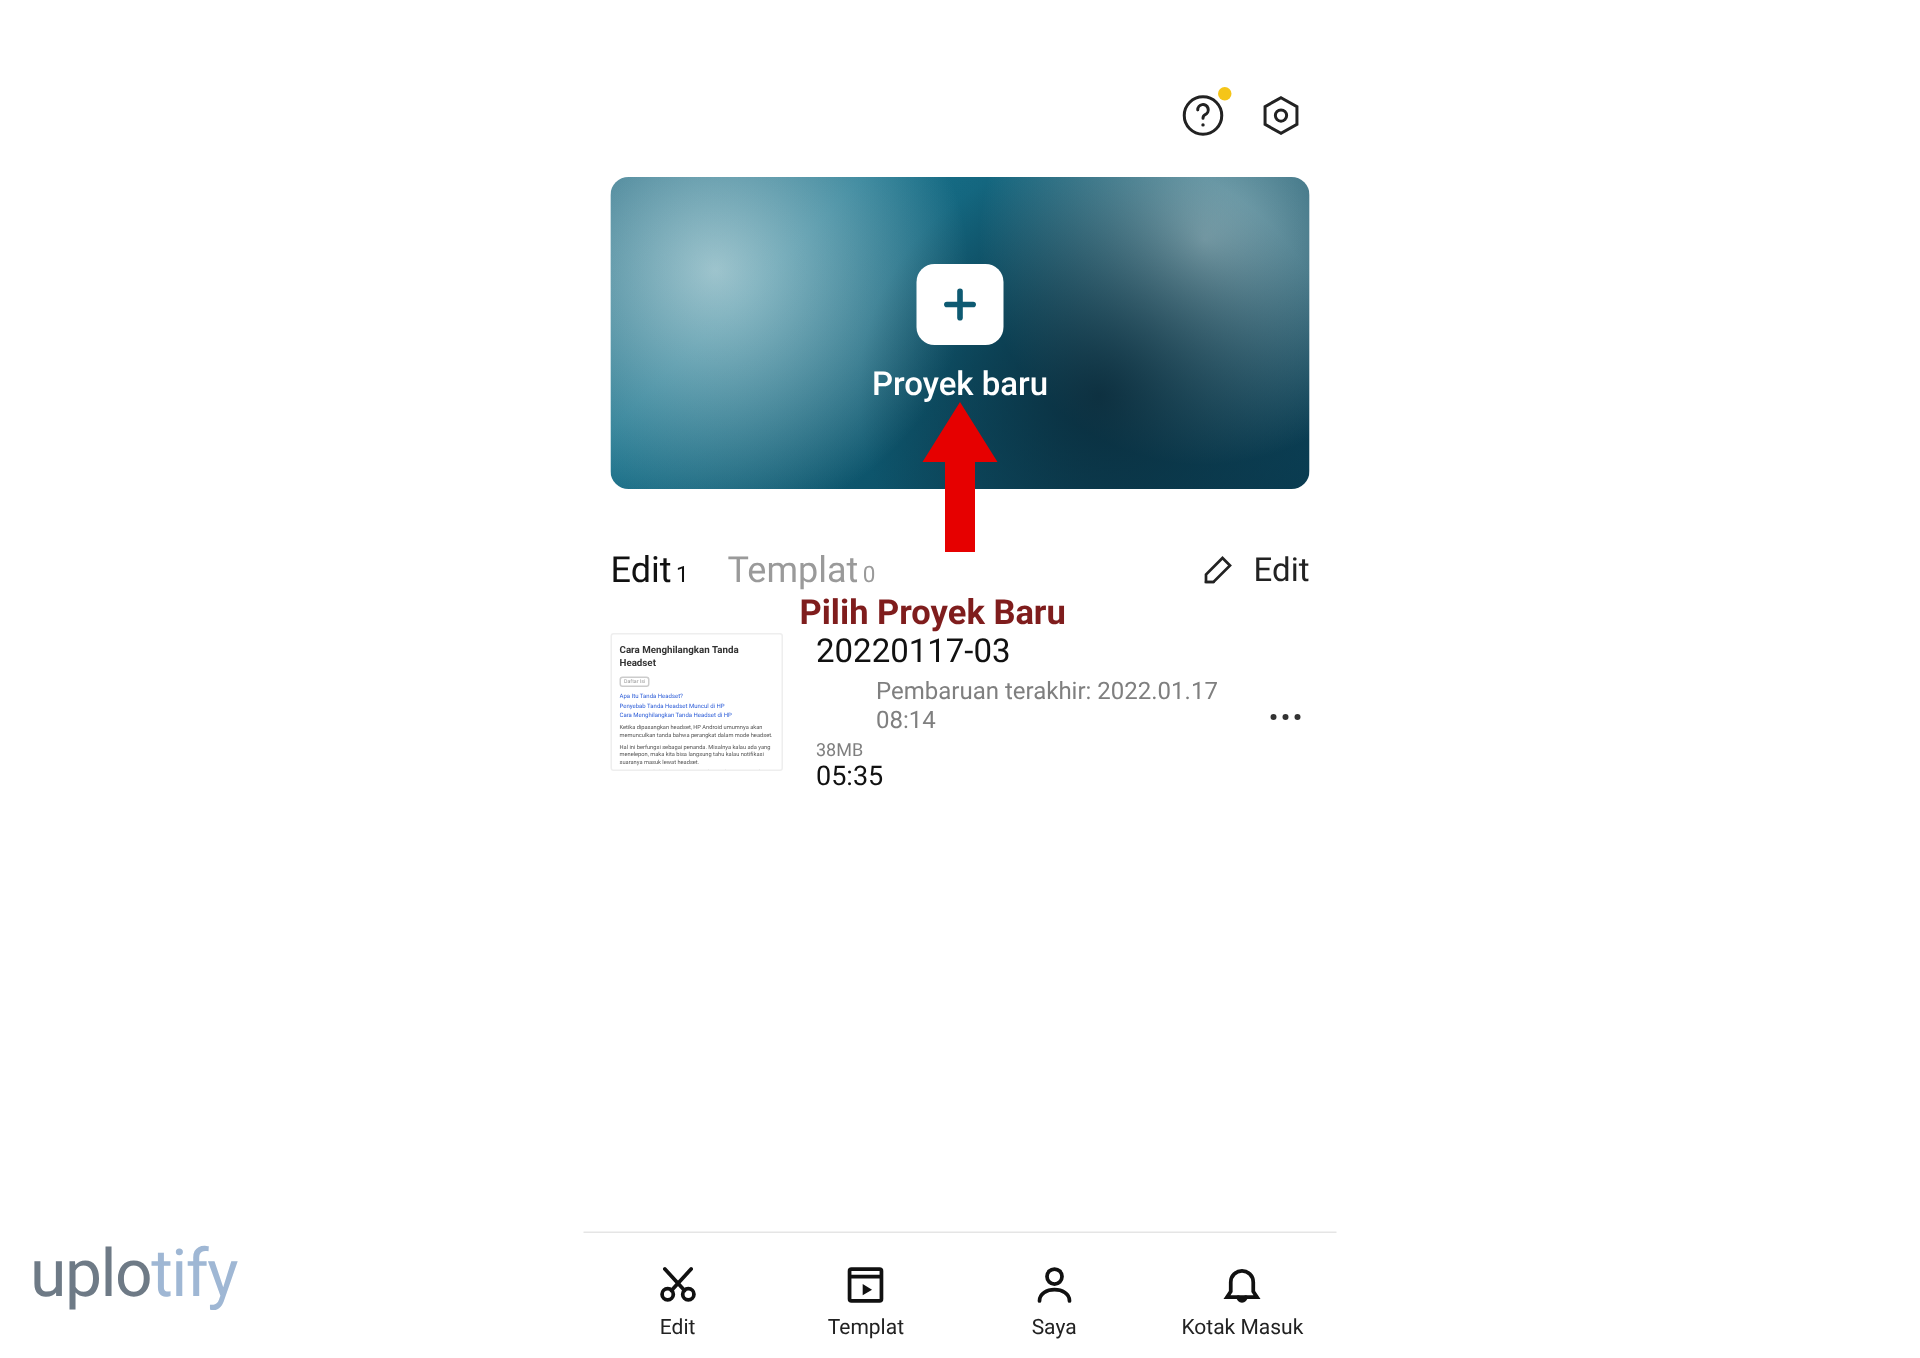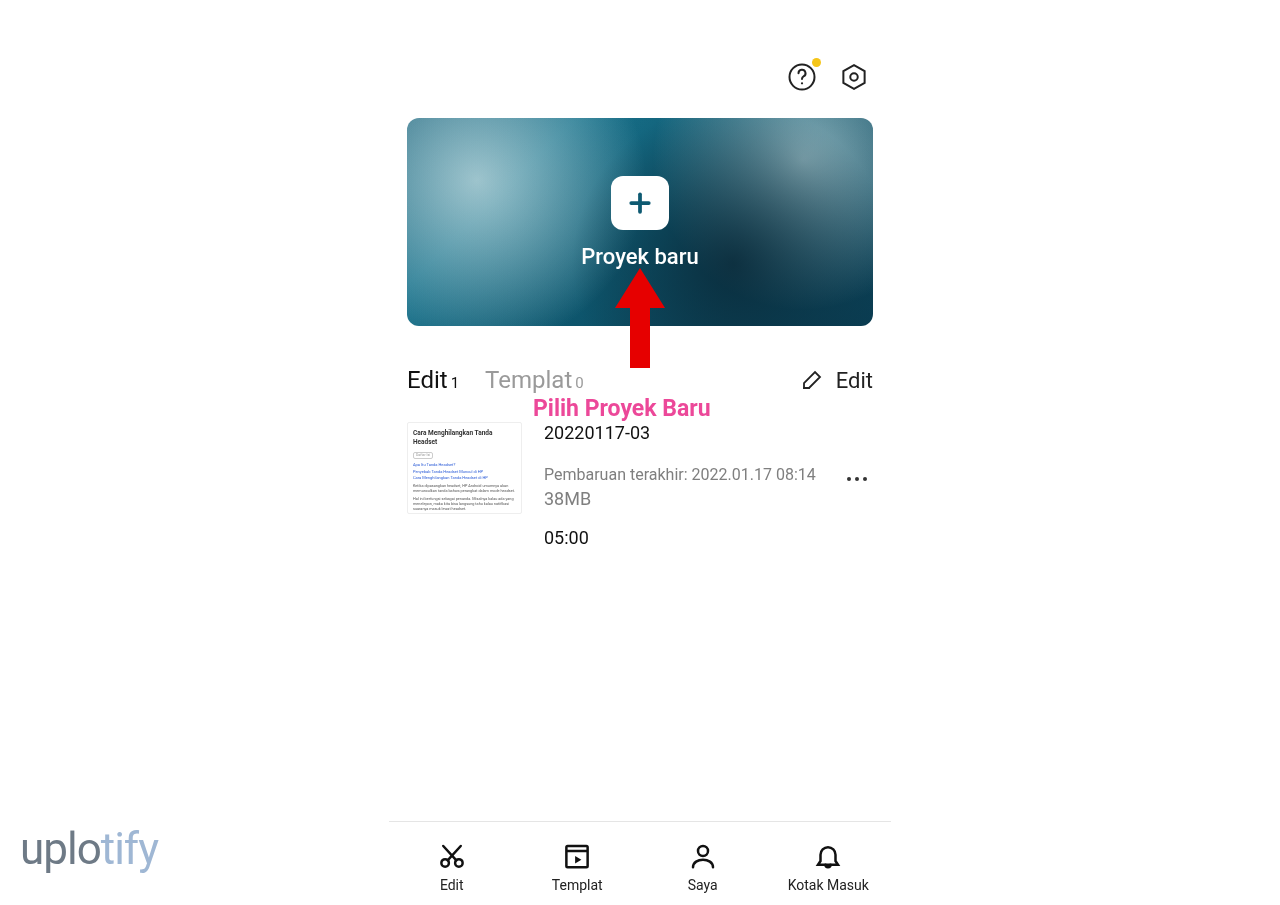--- a/index.html
+++ b/index.html
@@ -121,23 +121,23 @@
   .thumb-title { font-size: 6.5px; font-weight: 700; margin-bottom: 4px; }
   .thumb-badge { display:inline-block; font-size:3.5px; color:#999; border:0.5px solid #ccc; padding:0 2px; border-radius:2px; margin-bottom:3px;}
   .thumb-line { font-size: 4px; color:#2a5bd7; margin-bottom:1px; white-space:nowrap; overflow:hidden;}
   .thumb-para { font-size: 3.8px; color:#555; margin:3px 0; line-height:1.3; }
   .thumb-sub { font-size:5.5px; font-weight:700; margin-top:4px;}
   .details {
     flex: 1;
     padding-left: 22px;
     cursor: pointer;
   }
-  .proj-name { font-size: 18px; color: #111; margin-bottom: 22px; }
-  .proj-meta { font-size: 16px; color: #7f7f7f; margin-bottom: 4px; }
-  .proj-size { font-size: 18px; color: #7f7f7f; margin-bottom: 18px; }
+  .proj-name { font-size: 22px; color: #111; margin-bottom: 4px; }
+  .proj-meta { font-size: 16px; color: #7f7f7f; margin-bottom: 4px; margin-left: 40px; }
+  .proj-size { font-size: 12px; color: #7f7f7f; }
   .proj-dur { font-size: 18px; color: #111; }
   .dots {
     padding: 40px 4px 0 0;
     cursor: pointer;
     font-size: 22px;
     letter-spacing: 2px;
     color: #333;
     font-weight: bold;
   }
   .bottom-nav {
@@ -164,21 +164,21 @@
   .annotation-arrow {
     position: absolute;
     left: 610px;
     top: 268px;
     pointer-events: none;
   }
   .annotation-text {
     position: absolute;
     left: 533px;
     top: 395px;
-    color: #ec4899;
+    color: #7f1d1d;
     font-weight: 700;
     font-size: 23px;
     pointer-events: none;
   }
   .watermark {
     position: absolute;
     left: 20px;
     bottom: 30px;
     font-size: 44px;
     font-weight: 400;
@@ -249,21 +249,21 @@
       <div class="thumb-para">Ketika dipasangkan headset, HP Android umumnya akan memunculkan tanda bahwa perangkat dalam mode headset.</div>
       <div class="thumb-para">Hal ini berfungsi sebagai penanda. Misalnya kalau ada yang menelepon, maka kita bisa langsung tahu kalau notifikasi suaranya masuk lewat headset.</div>
       <div class="thumb-para">Sayangnya ada beberapa bug atau kerusakan tertentu di HP, yang bisa membuat tanda headset tersebut tidak hilang walaupun headset sudah dilepas.</div>
       <div class="thumb-sub">Apa Itu Tanda Headset?</div>
       <div class="thumb-para">Tanda headset adalah icon headphone kecil, yang muncul di statusbar</div>
     </div>
     <div class="details">
       <div class="proj-name">20220117-03</div>
       <div class="proj-meta">Pembaruan terakhir: 2022.01.17 08:14</div>
       <div class="proj-size">38MB</div>
-      <div class="proj-dur">05:00</div>
+      <div class="proj-dur">05:35</div>
     </div>
     <div class="dots">
       <svg width="24" height="6" viewBox="0 0 24 6">
         <circle cx="4" cy="3" r="2" fill="#333"></circle>
         <circle cx="12" cy="3" r="2" fill="#333"></circle>
         <circle cx="20" cy="3" r="2" fill="#333"></circle>
       </svg>
     </div>
   </div>
 

